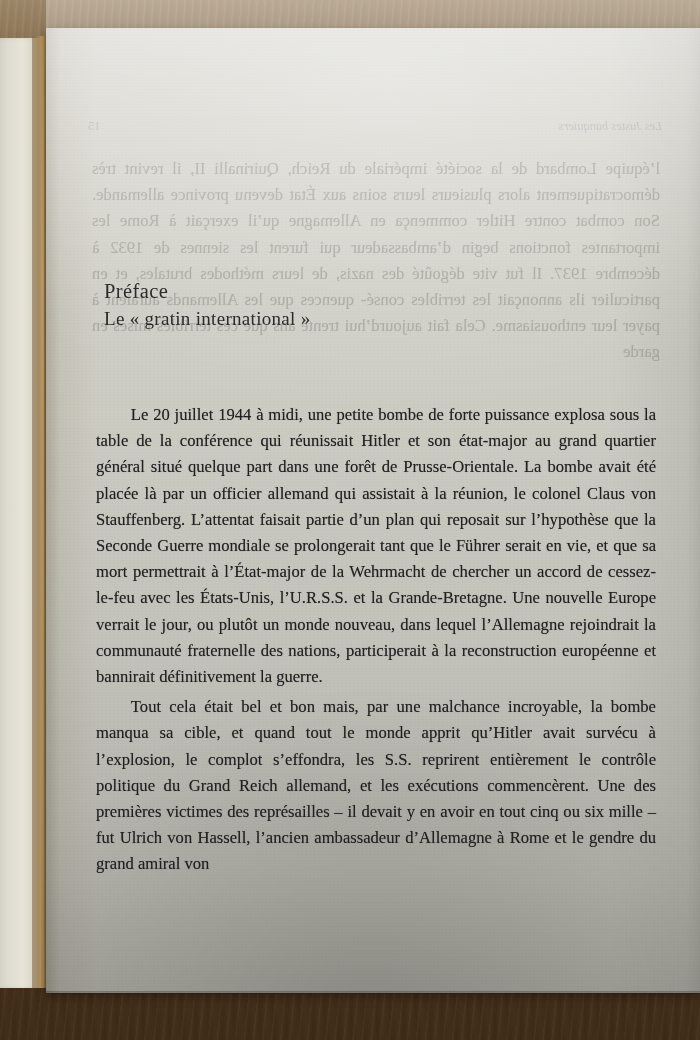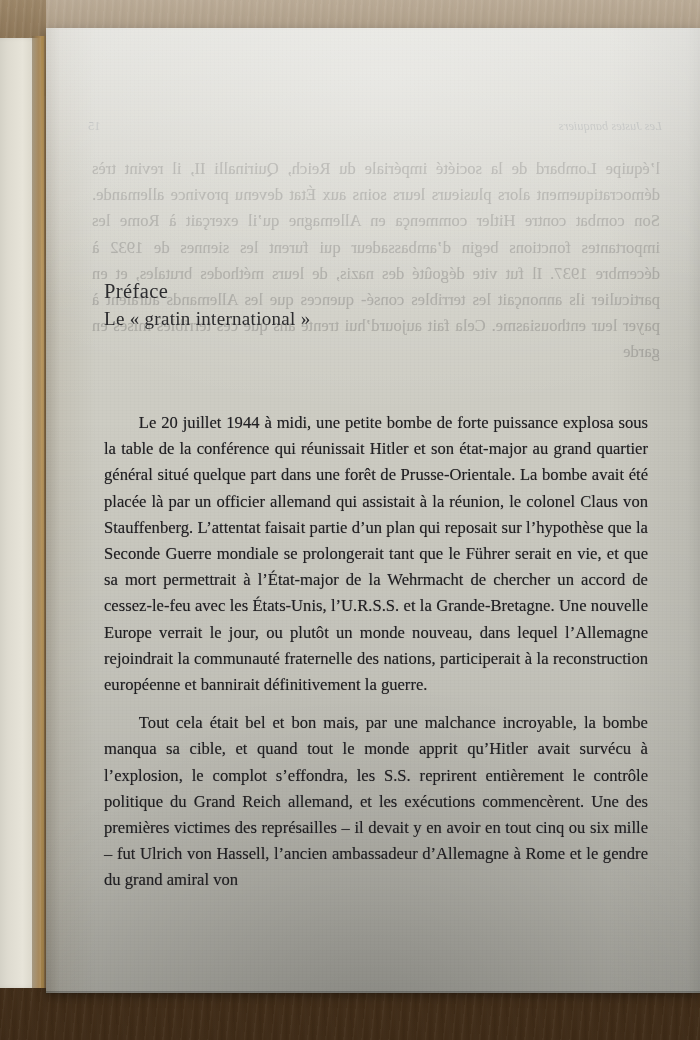--- a/index.html
+++ b/index.html
@@ -101,21 +101,21 @@
     color:#2b2b2e;}
   .chaptitle .t1{font-size:20.5px;letter-spacing:.4px;}
   .chaptitle .t2{font-size:19px;letter-spacing:.3px;margin-top:5px;}
 
   .body{position:absolute;left:4px;right:2px;top:370px;
     color:#201f22;
     font-size:16.6px;line-height:26.2px;
     text-align:justify;text-justify:inter-word;
     text-shadow:0 0 .7px rgba(20,20,25,.45);
   }
-  .body p{margin:12px;text-indent:2.1em;}
+  .body p{margin:4px;text-indent:2.1em;}
   .body p + p{margin-top:0;}
 
   
   #glare{position:absolute;left:46px;top:0;width:654px;height:300px;
     background:linear-gradient(180deg,rgba(255,255,255,.30),rgba(255,255,255,0));
     pointer-events:none;}
 </style>
 </head>
 <body>
 

